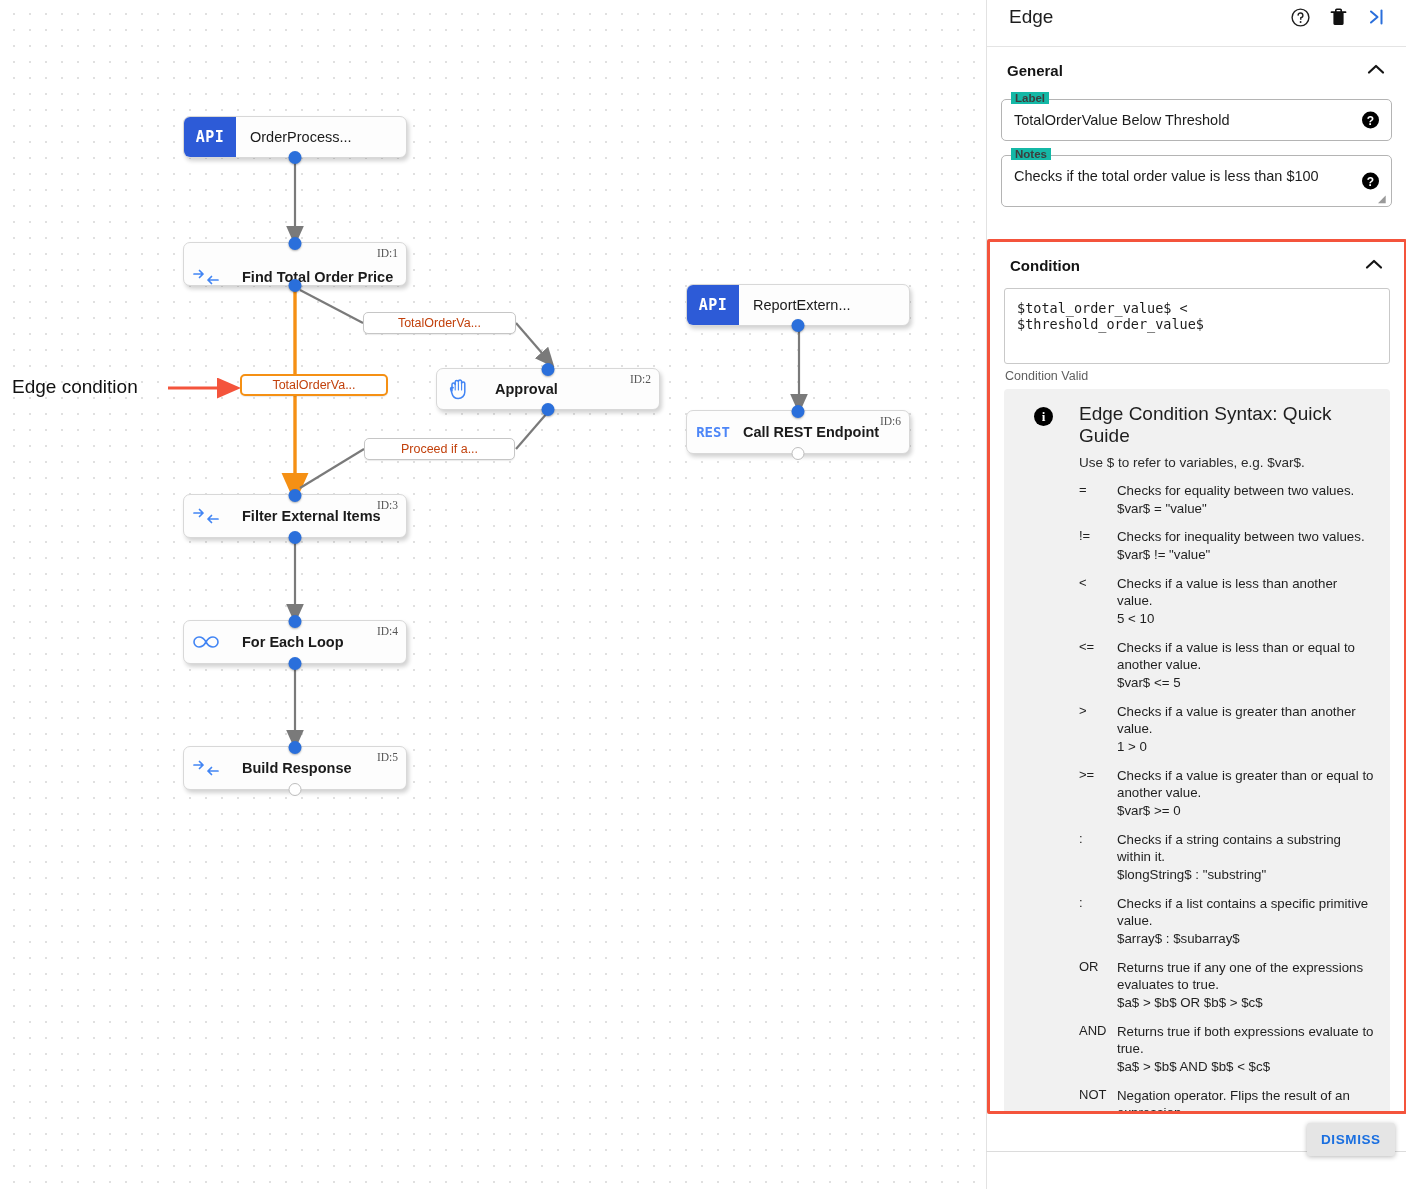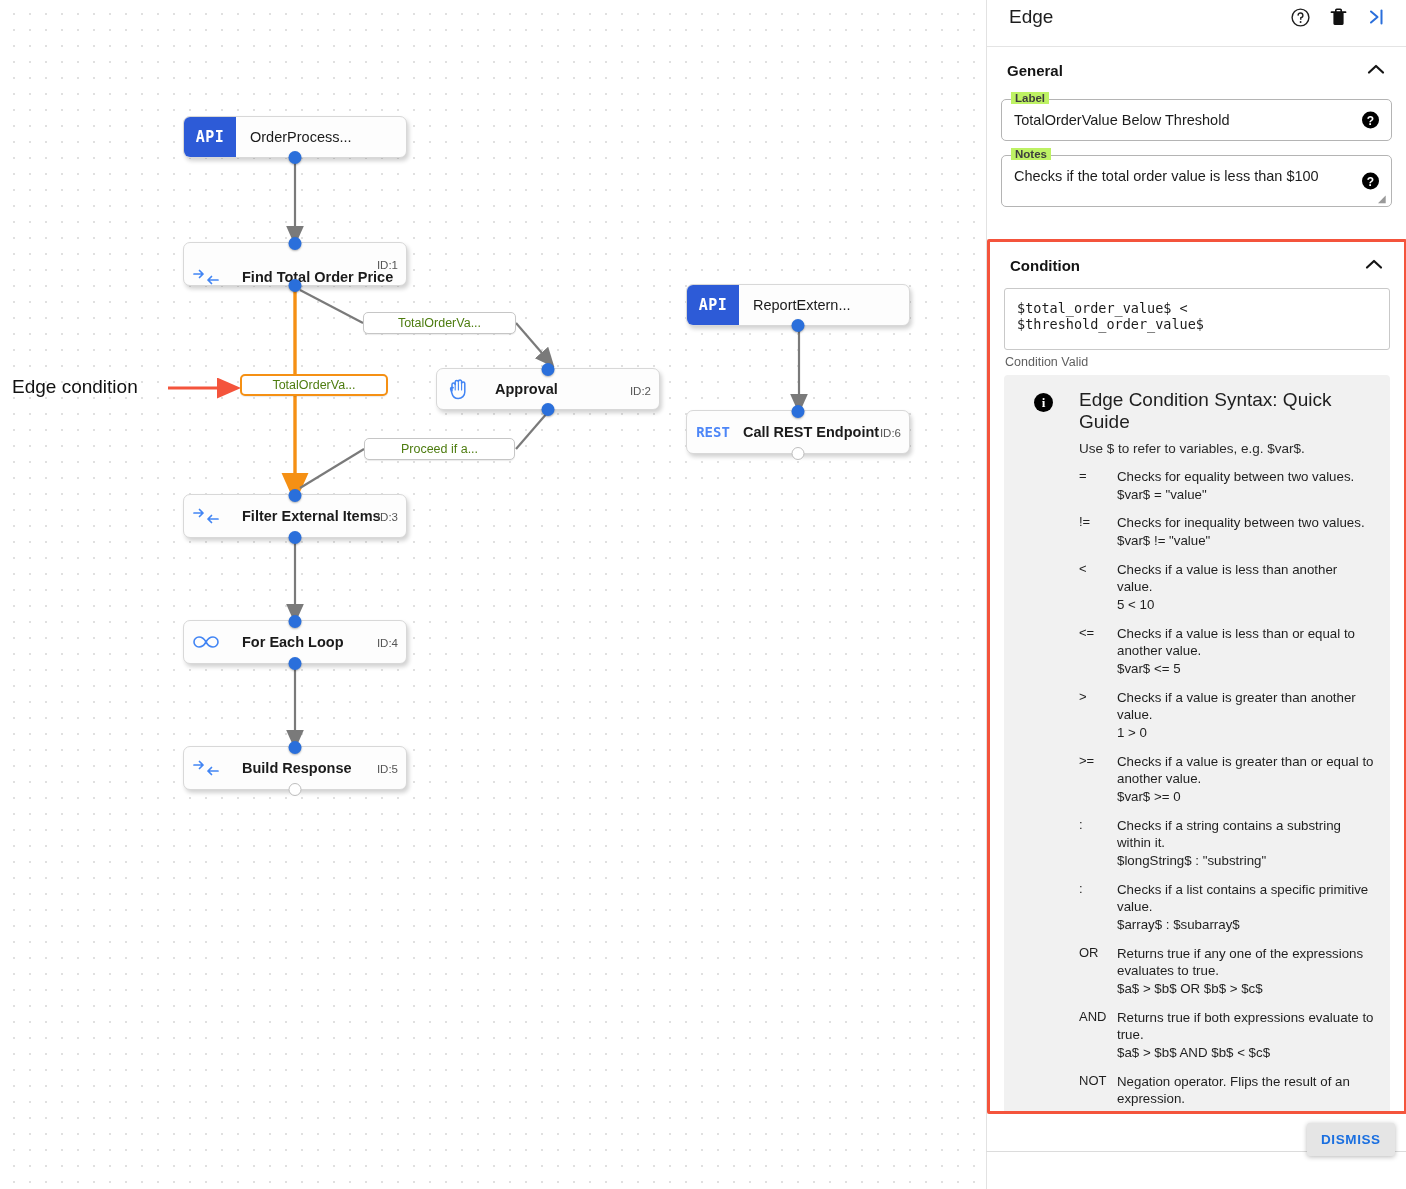--- a/index.html
+++ b/index.html
@@ -50,39 +50,39 @@
   .node-icon {
     width:44px; display:flex; align-items:center; justify-content:center;
     color:#4285f4;
   }
   .rest-badge {
     width:52px; display:flex; align-items:center; justify-content:center;
     color:#4d86f7; font-family:"DejaVu Sans Mono", monospace;
     font-size:14px; font-weight:700;
   }
   .node-id {
-    position:absolute; top:16px; right:8px;
-    font-size:11.5px; color:#555; font-family:Liberation Sans, sans-serif;
+    position:absolute; top:4px; right:8px;
+    font-size:11.5px; color:#555; font-family:Liberation Serif, serif;
   }
 
   .port {
     position:absolute; width:13px; height:13px; border-radius:50%;
     background:#2a6fdb; left:50%; transform:translateX(-50%);
     box-shadow:0 1px 2px rgba(0,0,0,0.3);
   }
   .port.top { top:-6.5px; }
   .port.bot { bottom:-6.5px; }
   .port.hollow { background:#ffffff; border:1px solid #bdbdbd; box-shadow:none; }
 
   .edge-label {
     position:absolute;
     background:#ffffff;
     border:1px solid #c6c6c6;
     border-radius:5px;
-    font-size:12.5px; color:#4d7c0f;
+    font-size:12.5px; color:#c2410c;
     display:flex; align-items:center; justify-content:center;
     height:22px;
     box-shadow:0 1px 1px rgba(0,0,0,0.08);
   }
   .edge-label.highlight {
     border:2px solid #f59014;
     border-radius:5px;
     background:#ffffff;
   }
 
@@ -119,21 +119,21 @@
   .field {
     position:relative;
     border:1px solid #b4b4b4; border-radius:5px;
     margin:6px 0 14px 0;
     padding:12px 42px 12px 12px;
     font-size:14.5px; color:#1c1c1c;
     background:#fff;
   }
   .field .legend {
     position:absolute; top:-8px; left:9px;
-    background:#bef264; padding:0 4px;
+    background:#14b8a6; padding:0 4px;
     font-size:11.5px; font-weight:700; color:#3d3d3d;
   }
   .field.notes { min-height:52px; }
   .help-dot {
     position:absolute; right:12px; top:50%; transform:translateY(-50%);
     width:17px; height:17px; border-radius:50%;
     background:#000; color:#fff; font-size:12px; font-weight:700;
     display:flex; align-items:center; justify-content:center;
     cursor:pointer;
   }
@@ -144,21 +144,21 @@
 
   
   #condition-wrap {
     position:absolute; left:0px; top:239px; width:420px; height:875px;
     border:3px solid #f4543c; border-radius:2px;
     background:#ffffff;
   }
   #condition-inner { padding:0 14px; height:100%; overflow:hidden; }
   .cond-box {
     border:1px solid #c9c9c9; border-radius:3px;
-    height:62px; padding:11px 12px;
+    height:76px; padding:11px 12px;
     font-family:"DejaVu Sans Mono", monospace;
     font-size:13.5px; color:#1c1c1c;
     background:#fff;
   }
   .cond-valid { font-size:12.5px; color:#5f5f5f; margin:5px 0 6px 1px; }
 
   .guide {
     background:#f1f1f1;
     border-radius:4px;
     padding:14px 16px 18px 16px;

